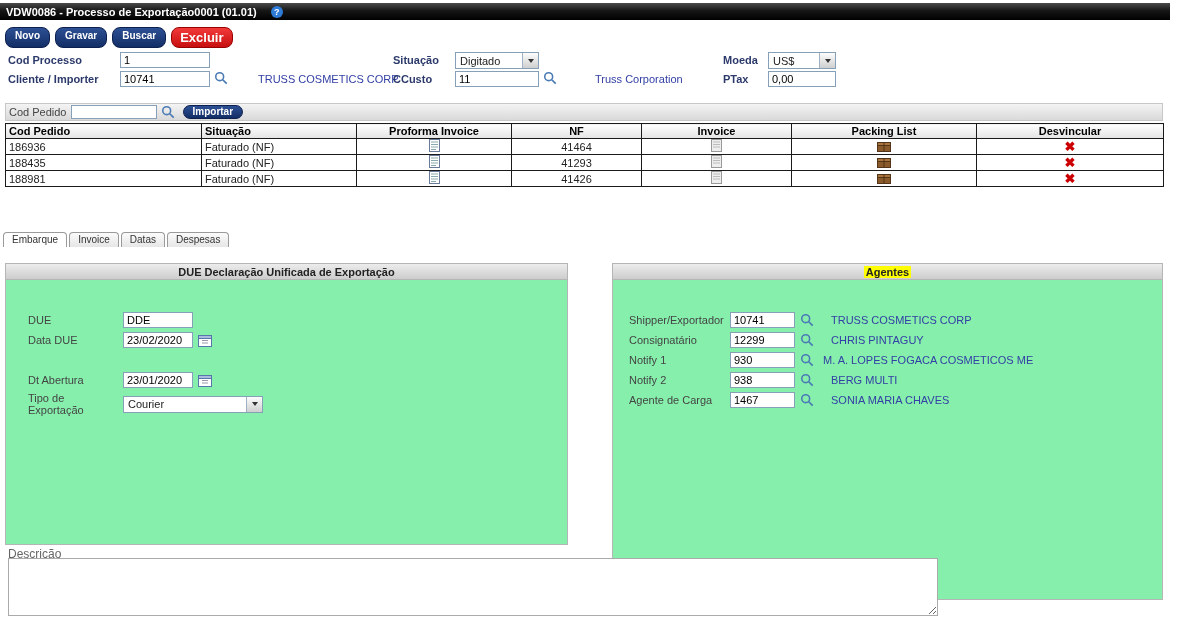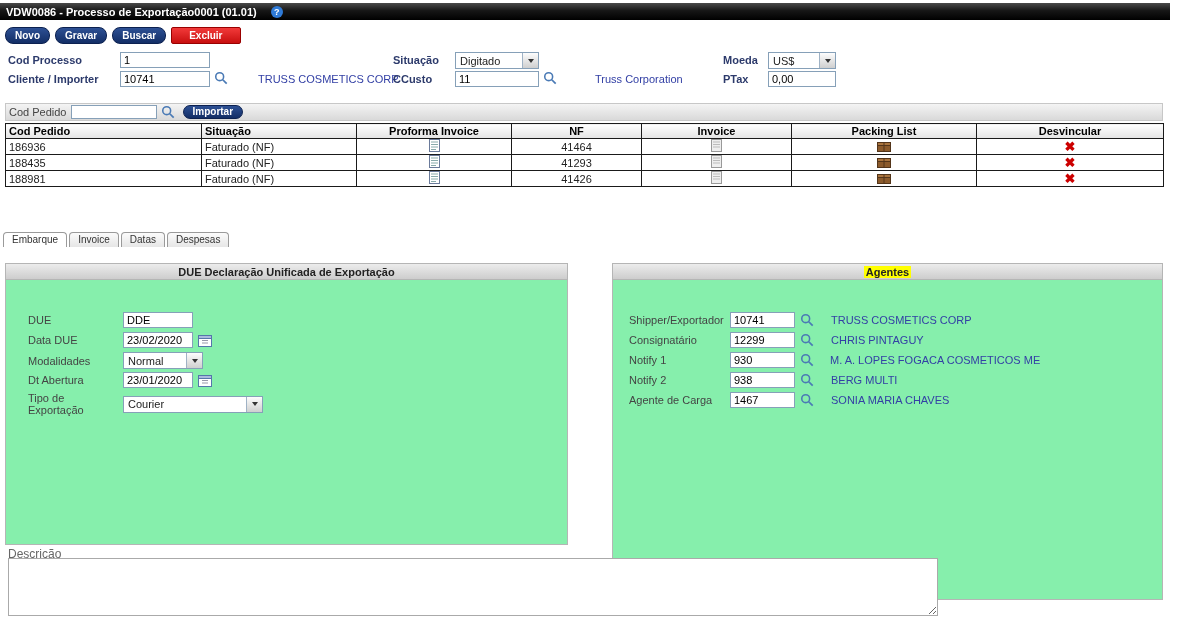--- a/index.html
+++ b/index.html
@@ -12,21 +12,21 @@
     background:linear-gradient(#4a4a4a,#161616 45%,#000);color:#fff;font-weight:bold;
     display:flex;align-items:center;justify-content:flex-start;padding:0 6px;font-size:11px}
   .titlebar-right{display:flex;align-items:center;gap:14px}
   .help-icon{display:inline-block;width:12px;height:12px;border-radius:50%;background:#2f7bd8;
     color:#fff;font-size:9px;font-weight:bold;text-align:center;line-height:12px}
 
   
   .btn-navy{display:inline-block;background:linear-gradient(#2d5094,#132e66);color:#fff;
     border:1px solid #0c2150;border-radius:8px;padding:2px 9px;font-size:10px;font-weight:bold;cursor:pointer}
   .btn-red{display:inline-block;background:linear-gradient(#f23a3a,#c80f0f);color:#fff;
-    border:1px solid #900;border-radius:2px;padding:2px 17px;font-size:10px;font-weight:bold;cursor:pointer}
+    border:1px solid #900;border-radius:8px;padding:2px 8px;font-size:13px;font-weight:bold;cursor:pointer}
   .toolbar{position:absolute;top:27px;left:5px;display:flex;gap:5px}
 
   
   .lbl{color:#2c3a6b;font-weight:bold;font-size:11px}
   .lbl2{color:#444;font-size:11px}
   .blue{color:#3340a5;font-size:11px}
   .small-gray{color:#666;font-size:12px}
 
   
   .txt{border:1px solid #86a0b8;height:16px;font-size:11px;padding:0 3px;font-family:"Liberation Sans",sans-serif;background:#fff}
@@ -250,29 +250,20 @@
     <span class="lbl2" style="width:90px">Data DUE</span>
     <input class="txt" style="width: 70px;" value="23/02/2020">
     <svg class="cal" width="14" height="13" viewBox="0 0 14 13">
         <rect x="0.5" y="1.5" width="13" height="11" fill="#fff" stroke="#5577aa"></rect>
         <rect x="0.5" y="1.5" width="13" height="3" fill="#aabbdd" stroke="#5577aa"></rect>
         <line x1="4" y1="6.5" x2="10" y2="6.5" stroke="#99a"></line>
         <line x1="4" y1="9" x2="10" y2="9" stroke="#99a"></line>
       </svg>
   </div>
 
-  <div class="f-row" style="left:22px;top:88px">
-    <span class="lbl2" style="width:90px">Modalidades</span>
-    <div class="combo" style="width:80px">
-      <span class="cb-txt">Normal</span>
-      <span class="cb-btn">
-          <span class="cb-arrow"></span>
-        </span>
-    </div>
-  </div>
 
   <div class="f-row" style="left:22px;top:108px">
     <span class="lbl2" style="width:90px">Dt Abertura</span>
     <input class="txt" style="width: 70px;" value="23/01/2020">
     <svg class="cal" width="14" height="13" viewBox="0 0 14 13">
         <rect x="0.5" y="1.5" width="13" height="11" fill="#fff" stroke="#5577aa"></rect>
         <rect x="0.5" y="1.5" width="13" height="3" fill="#aabbdd" stroke="#5577aa"></rect>
         <line x1="4" y1="6.5" x2="10" y2="6.5" stroke="#99a"></line>
         <line x1="4" y1="9" x2="10" y2="9" stroke="#99a"></line>
       </svg>
@@ -314,21 +305,21 @@
     <span class="blue" style="margin-left:12px">CHRIS PINTAGUY</span>
   </div>
 
   <div class="f-row" style="left:16px;top:88px">
     <span class="lbl2" style="width:96px">Notify 1</span>
     <input class="txt" style="width: 65px;" value="930">
     <svg class="mag" width="14" height="14" viewBox="0 0 16 16">
         <circle cx="6.5" cy="6.5" r="4.5" fill="none" stroke="#4a7ab5" stroke-width="1.8"></circle>
         <line x1="10" y1="10" x2="14.5" y2="14.5" stroke="#4a7ab5" stroke-width="2"></line>
       </svg>
-    <span class="blue" style="margin-left:11px">M. A. LOPES FOGACA COSMETICOS ME</span>
+    <span class="blue" style="margin-left:4px">M. A. LOPES FOGACA COSMETICOS ME</span>
   </div>
 
   <div class="f-row" style="left:16px;top:108px">
     <span class="lbl2" style="width:96px">Notify 2</span>
     <input class="txt" style="width: 65px;" value="938">
     <svg class="mag" width="14" height="14" viewBox="0 0 16 16">
         <circle cx="6.5" cy="6.5" r="4.5" fill="none" stroke="#4a7ab5" stroke-width="1.8"></circle>
         <line x1="10" y1="10" x2="14.5" y2="14.5" stroke="#4a7ab5" stroke-width="2"></line>
       </svg>
     <span class="blue" style="margin-left:12px">BERG MULTI</span>

